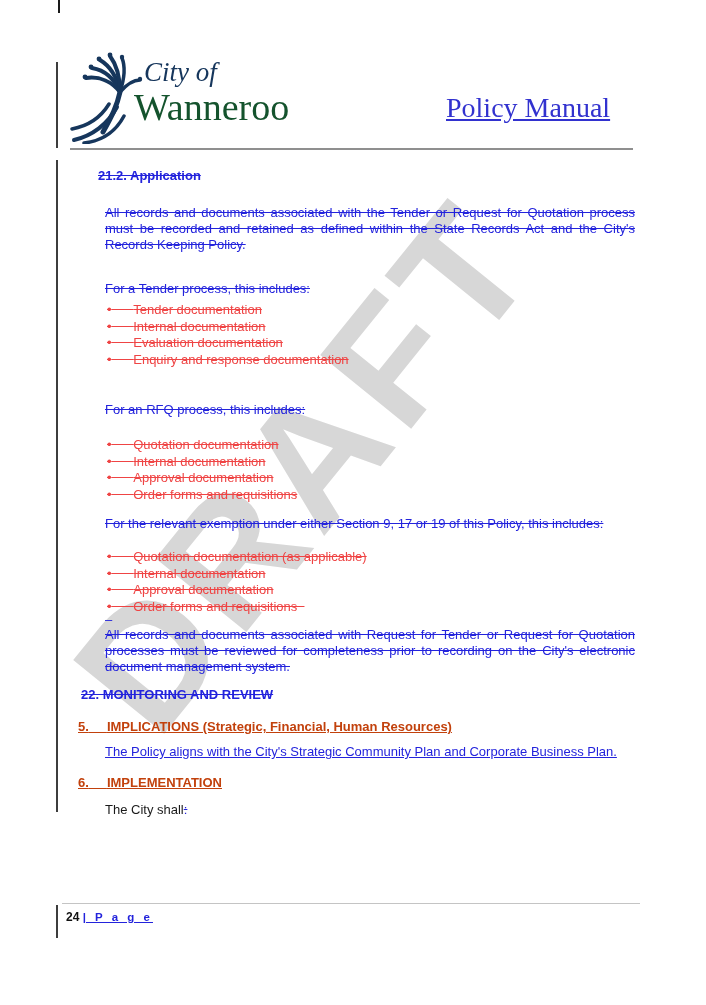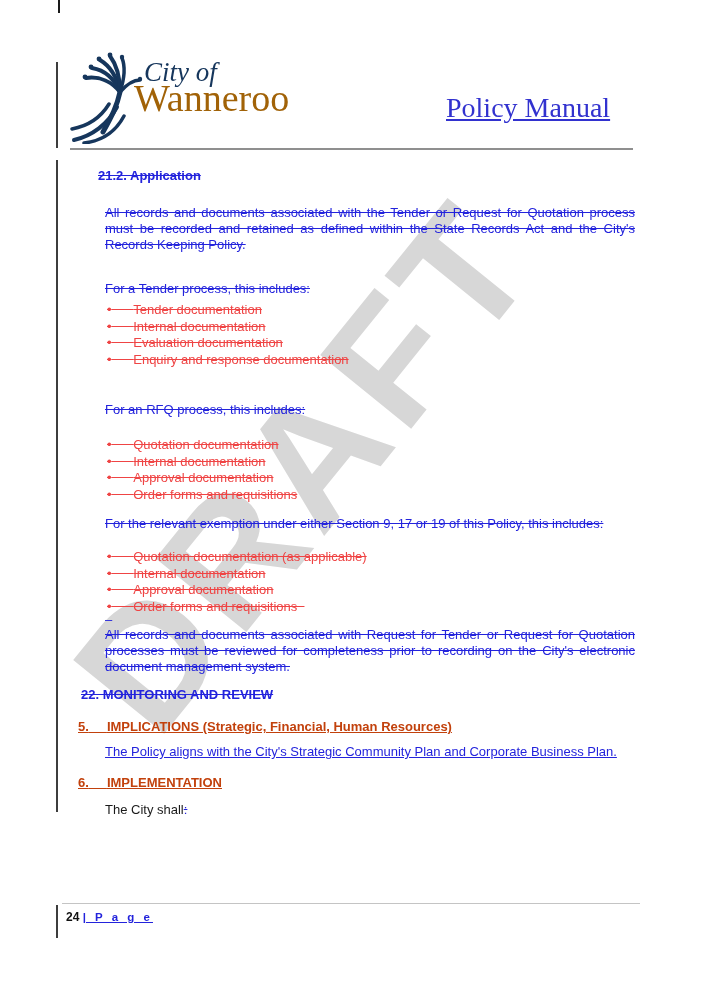--- a/index.html
+++ b/index.html
@@ -12,21 +12,21 @@
   
   .wm{
     position:absolute;left:-25px;top:368px;width:660px;text-align:center;
     font-family:"Liberation Sans",sans-serif;font-weight:bold;font-size:170px;
     letter-spacing:8px;color:#d7d7d7;transform:rotate(-51deg);transform-origin:center;
     z-index:0;user-select:none;white-space:nowrap;
   }
 
   
   .logo-city{left:144px;top:57px;font:italic 27px "Liberation Serif",serif;color:#16365c;}
-  .logo-wanneroo{left:134px;top:76px;font:38px "Liberation Serif",serif;color:#a16207;}
+  .logo-wanneroo{left:134px;top:85px;font:38px "Liberation Serif",serif;color:#14532d;}
   .doc-title{left:446px;top:92px;font:28px "Liberation Serif",serif;color:#3232cf;text-decoration:underline;white-space:nowrap;}
   .header-rule{left:70px;top:148px;width:563px;height:2px;background:#8f8f8f;}
 
   
   .bar{left:56px;width:2px;background:#3d3d3d;}
   .tick{left:58px;top:0;width:2px;height:13px;background:#1a1a1a;}
 
   
   .blue{color:#2323dc;}
   .strike{text-decoration:line-through;}

